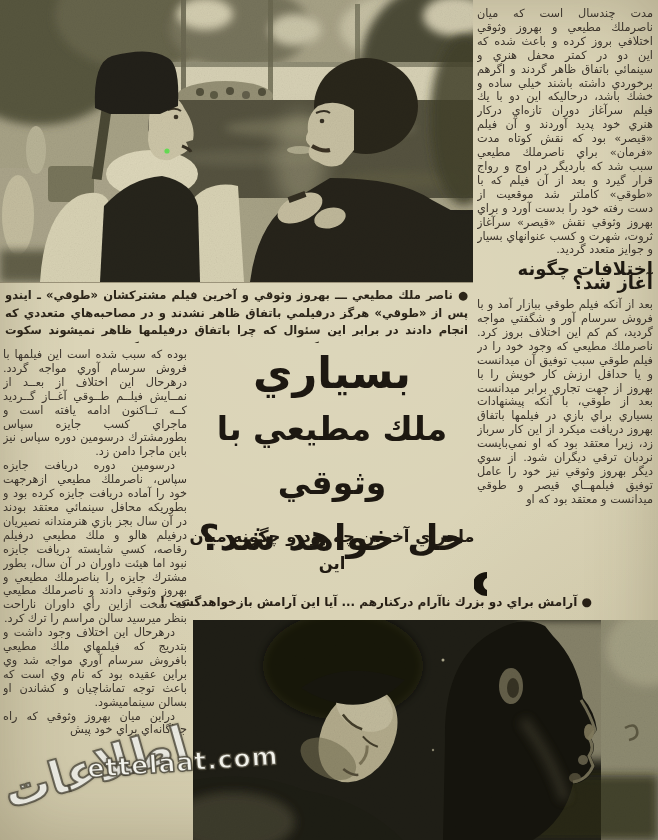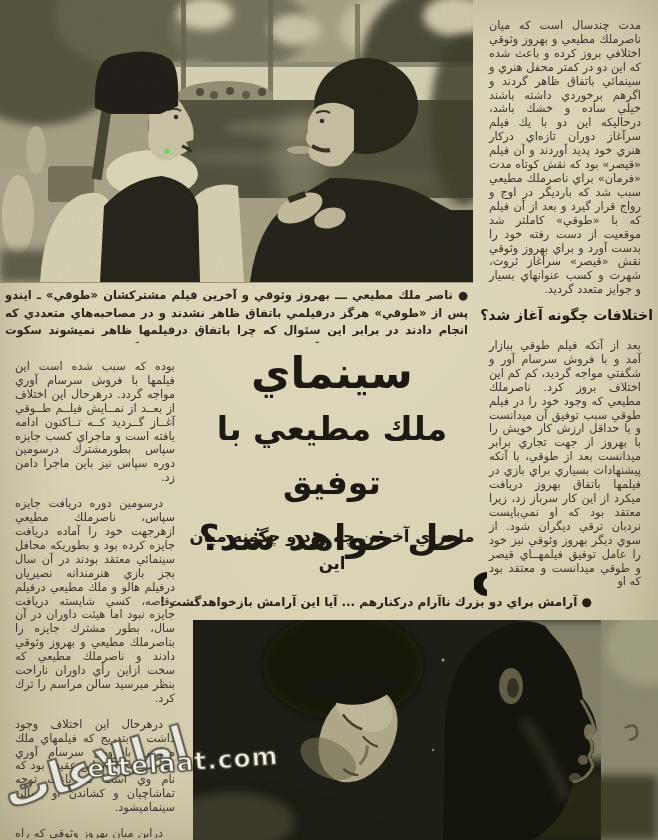--- a/index.html
+++ b/index.html
@@ -21,26 +21,26 @@
 
   .caption-top{
     position:absolute;left:5px;top:287px;width:463px;height:56px;
     font-size:11.5px;line-height:17.5px;font-weight:bold;color:#2c2519;
     text-align:justify;text-align-last:justify;overflow:hidden;
   }
   .col{
     font-size:11.3px;line-height:13.9px;text-align:justify;text-align-last:right;
     color:#3c352c;overflow:hidden;
   }
-  .col p{margin:12px;text-indent:12px;}
+  .col p{margin:0;text-indent:12px;}
   .col p.cont{text-indent:0;}
   #col-right{position:absolute;right:5px;top:7px;width:176px;height:604px;}
   #col-left{position:absolute;left:3px;top:348px;width:184px;height:490px;}
   .col h3{
-    margin:5px 0 16px;font-size:14px;color:#1f1a12;text-align:right;
+    margin:5px 0 8px;font-size:18px;color:#1f1a12;text-align:right;
     letter-spacing:.2px;
   }
   .headline{
     position:absolute;left:184px;top:344px;width:296px;height:180px;
     text-align:center;color:#1d1811;font-weight:bold;
   }
   .headline .l1{font-size:43px;line-height:58px;}
   .headline .l2{font-size:33px;line-height:54px;}
   .headline .l3{font-size:36px;line-height:56px;}
   .subhead{
@@ -160,22 +160,22 @@
 
   <div class="caption-top">● ناصر ملك مطيعي ـــ بهروز وثوقي و آخرين فيلم مشتركشان «طوقي» ـ ايندو پس از «طوقي» هرگز درفيلمي باتفاق ظاهر نشدند و در مصاحبه‌هاي متعددي كه انجام دادند در برابر اين سئوال كه چرا باتفاق درفيلمها ظاهر نميشوند سكوت كردند و يا گناه را متوجه ديگري نمودند !</div>
 
   <div class="col" id="col-right">
     <p class="cont">مدت چندسال است كه ميان ناصرملك مطيعي و بهروز وثوقي اختلافي بروز كرده و باعث شده كه اين دو در كمتر محفل هنري و سينمائي باتفاق ظاهر گردند و اگرهم برخوردي داشته باشند خيلي ساده و خشك باشد، درحاليكه اين دو با يك فيلم سرآغاز دوران تازه‌اي دركار هنري خود پديد آوردند و آن فيلم «قيصر» بود كه نقش كوتاه مدت «فرمان» براي ناصرملك مطيعي سبب شد كه بارديگر در اوج و رواج قرار گيرد و بعد از آن فيلم كه با «طوقي» كاملتر شد موقعيت از دست رفته خود را بدست آورد و براي بهروز وثوقي نقش «قيصر» سرآغاز ثروت، شهرت و كسب عنوانهاي بسيار و جوايز متعدد گرديد.</p>
     <h3>اختلافات چگونه آغاز شد؟</h3>
     <p class="cont">بعد از آنكه فيلم طوقي ببازار آمد و با فروش سرسام آور و شگفتي مواجه گرديد، كم كم اين اختلاف بروز كرد. ناصرملك مطيعي كه وجود خود را در فيلم طوقي سبب توفيق آن ميدانست و يا حداقل ارزش كار خويش را با بهروز از جهت تجاري برابر ميدانست بعد از طوقي، با آنكه پيشنهادات بسياري براي بازي در فيلمها باتفاق بهروز دريافت ميكرد از اين كار سرباز زد، زيرا معتقد بود كه او نمي‌بايست نردبان ترقي ديگران شود. از سوي ديگر بهروز وثوقي نيز خود را عامل توفيق فيلمهــاي قيصر و طوقي ميدانست و معتقد بود كه او</p>
   </div>
 
   <div class="headline">
-    <div class="l1">سينماي</div>
-    <div class="l2">ملك مطيعي با توفيق</div>
+    <div class="l1">بسياري</div>
+    <div class="l2">ملك مطيعي با وثوقي</div>
     <div class="l3">حل خواهد شد؟</div>
   </div>
 
   <div class="subhead">
     <div>ماجراي آخرين چه بود و چگونه ميان اين</div>
   </div>
 
   <div class="ink-mark">
     <svg viewBox="0 0 14 24" width="14" height="24">
         <path d="M13 0 A14 12 0 0 0 13 24 L13 18 A8 7 0 0 1 13 6 Z" fill="#17130c"></path>

